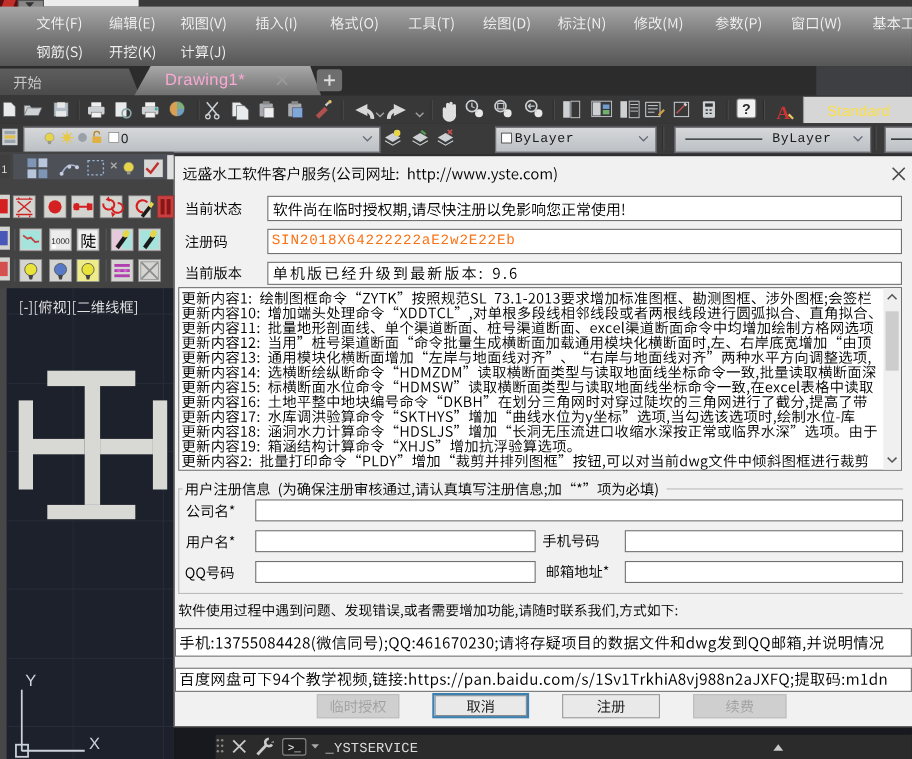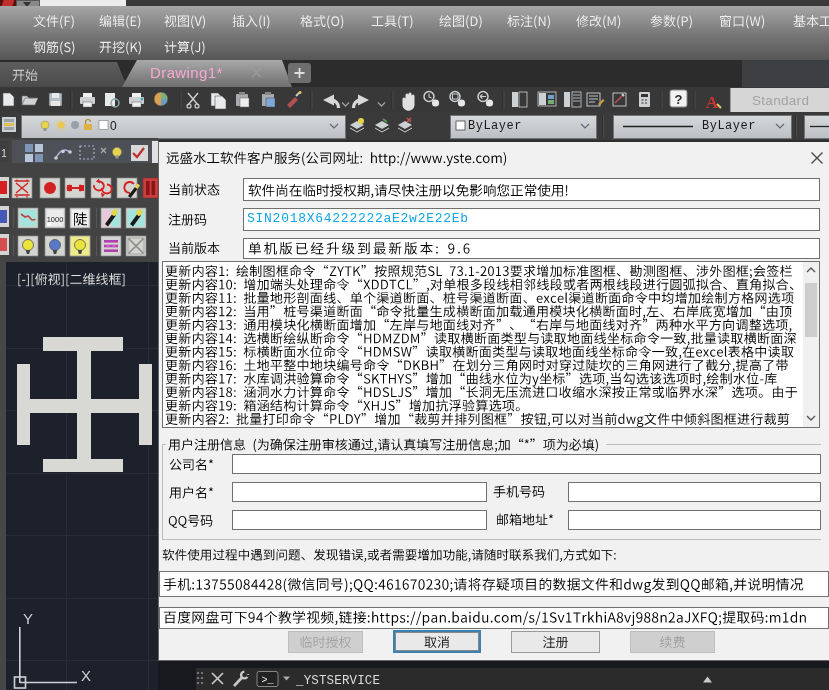--- a/index.html
+++ b/index.html
@@ -12,21 +12,21 @@
   </div>
 <div style="position:absolute;left:0px;top:6px;width:829px;height:54px;background:linear-gradient(#a6a6a6,#757575 55%,#565656)"></div>
 <div style="position:absolute;left:0px;top:60px;width:829px;height:27px;background:#2c2c2c"></div>
 <div style="position:absolute;left:742px;top:60px;width:87px;height:27px;background:#3e3f42"></div>
 <div style="position:absolute;left:0;top:62px;width:127px;height:25px;background:linear-gradient(#5e5e5e,#4a4a4a);clip-path:polygon(0 0,117px 0,127px 100%,0 100%)"></div>
 <div style="position:absolute;left:122px;top:60px;width:170px;height:27px;background:linear-gradient(#a8a8a8,#6f6f6f);clip-path:polygon(15px 0,160px 0,170px 100%,0 100%)"></div>
 <div style="position:absolute;left:150px;top:64px;font:15px 'Liberation Sans',sans-serif;letter-spacing:.4px;color:#f9a8d4">Drawing1*</div>
 <div style="position:absolute;left:0px;top:87px;width:829px;height:25px;background:#383838;border-bottom:1px solid #2a2a2a"></div>
 <div style="position:absolute;left:729px;top:88px;width:100px;height:24px;background:#3f3f3f"></div>
 <div style="position:absolute;left:730px;top:88px;width:99px;height:24px;background:#d6d6d6;border-left:1px solid #9a9a9a"></div>
-<div style="position:absolute;left:752px;top:93px;font:13.5px 'Liberation Sans',sans-serif;color:#a3a3a3;letter-spacing:.3px">Standard</div>
+<div style="position:absolute;left:752px;top:93px;font:13.5px 'Liberation Sans',sans-serif;color:#fde047;letter-spacing:.3px">Standard</div>
 <div style="position:absolute;left:0px;top:112px;width:829px;height:26px;background:#3a3a3a"></div>
 <div style="position:absolute;left:21px;top:115px;width:323px;height:22px;background:linear-gradient(#d6d8da,#bcc0c4);border:1px solid #707478"></div>
 <div style="position:absolute;left:110px;top:119px;font:12px 'Liberation Sans',sans-serif;color:#1a1a1a">0</div>
 <div style="position:absolute;left:450px;top:115px;width:145px;height:22px;background:linear-gradient(#d6d8da,#bcc0c4);border:1px solid #707478"></div>
 <div style="position:absolute;left:468px;top:119px;font:12px 'Liberation Mono',monospace;color:#1a1a1a;letter-spacing:.5px">ByLayer</div>
 <div style="position:absolute;left:613px;top:115px;width:177px;height:22px;background:linear-gradient(#d6d8da,#bcc0c4);border:1px solid #707478"></div>
 <div style="position:absolute;left:702px;top:119px;font:12px 'Liberation Mono',monospace;color:#1a1a1a;letter-spacing:.5px">ByLayer</div>
 <div style="position:absolute;left:804px;top:115px;width:25px;height:22px;background:linear-gradient(#d6d8da,#bcc0c4);border:1px solid #707478"></div>
 <div style="position:absolute;left:0px;top:138px;width:158px;height:124px;background:#434343"></div>
 <div style="position:absolute;left:12px;top:140px;width:146px;height:23px;background:#4d5157"></div>
@@ -49,21 +49,21 @@
 <div style="position:absolute;left:17px;top:364px;width:13px;height:81px;background:#d8d9d5"></div>
 <div style="position:absolute;left:139px;top:364px;width:13px;height:81px;background:#d8d9d5"></div>
 <div style="position:absolute;left:30px;top:399px;width:47px;height:14px;background:#d8d9d5"></div>
 <div style="position:absolute;left:90.5px;top:399px;width:48.5px;height:14px;background:#d8d9d5"></div>
 <div style="position:absolute;left:158px;top:661px;width:671px;height:29px;background:#17191e"></div>
 <div style="position:absolute;left:196px;top:668px;width:633px;height:22px;background:#2b2b2b"></div>
 <div style="position:absolute;left:158px;top:140px;width:690px;height:521px;background:#f1f1f1;border:1px solid #666;border-top:2px solid #2f2f2f;box-sizing:border-box"></div>
 <div style="position:absolute;left:243px;top:178px;width:577px;height:23px;background:#fff;border:1px solid #707070;box-sizing:border-box"></div>
 <div style="position:absolute;left:243px;top:208px;width:577px;height:23px;background:#fff;border:1px solid #707070;box-sizing:border-box"></div>
 <div style="position:absolute;left:243px;top:238px;width:577px;height:21px;background:#fff;border:1px solid #707070;box-sizing:border-box"></div>
-<div style="position:absolute;left:247px;top:211px;font:13px 'Liberation Mono',monospace;letter-spacing:.73px;color:#0ea5e9">SIN2018X64222222aE2w2E22Eb</div>
+<div style="position:absolute;left:247px;top:211px;font:13px 'Liberation Mono',monospace;letter-spacing:.73px;color:#f97316">SIN2018X64222222aE2w2E22Eb</div>
 <div style="position:absolute;left:162px;top:261px;width:658px;height:167px;background:#fff;border:1px solid #707070;box-sizing:border-box"></div>
 <div style="position:absolute;left:162px;top:444px;width:659px;height:96px;border:1px solid #bcbcbc;border-right:none;box-sizing:border-box"></div>
 <div style="position:absolute;left:166px;top:438px;width:440px;height:14px;background:#f1f1f1"></div>
 <div style="position:absolute;left:232px;top:454px;width:589px;height:20px;background:#fff;border:1px solid #707070;box-sizing:border-box"></div>
 <div style="position:absolute;left:232px;top:482px;width:255px;height:20px;background:#fff;border:1px solid #707070;box-sizing:border-box"></div>
 <div style="position:absolute;left:568px;top:482px;width:253px;height:20px;background:#fff;border:1px solid #707070;box-sizing:border-box"></div>
 <div style="position:absolute;left:232px;top:510px;width:255px;height:20px;background:#fff;border:1px solid #707070;box-sizing:border-box"></div>
 <div style="position:absolute;left:568px;top:510px;width:253px;height:20px;background:#fff;border:1px solid #707070;box-sizing:border-box"></div>
 <div style="position:absolute;left:159px;top:571px;width:670px;height:26px;background:#fff;border:1px solid #707070;box-sizing:border-box"></div>
 <div style="position:absolute;left:159px;top:607px;width:670px;height:22px;background:#fff;border:1px solid #707070;box-sizing:border-box"></div>

